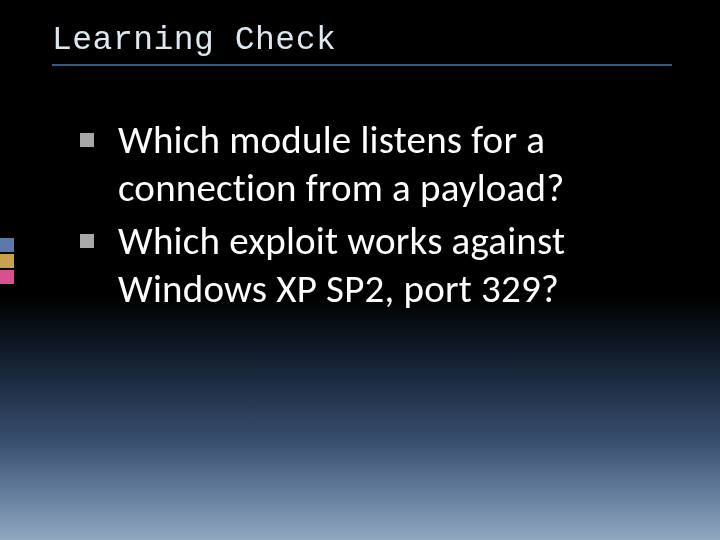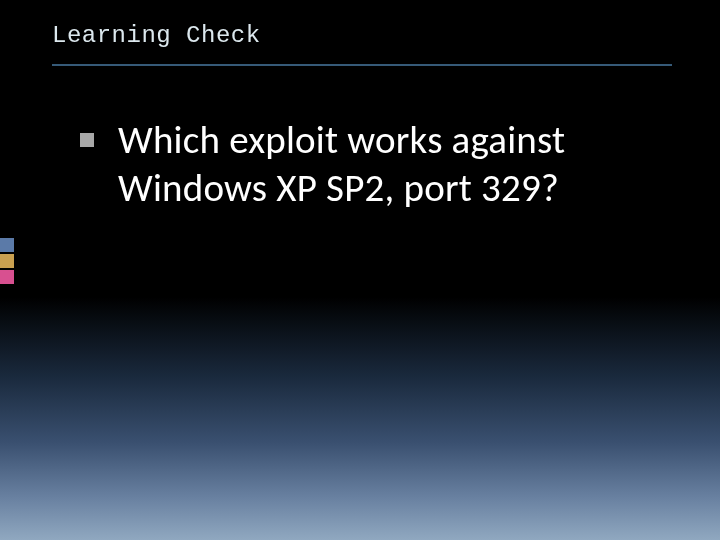--- a/index.html
+++ b/index.html
@@ -12,21 +12,21 @@
   .slide {
     width: 720px;
     height: 540px;
     background: linear-gradient(to bottom, #000000 0%, #000000 55%, #1a2a3e 70%, #3a5070 82%, #6880a0 92%, #90a8c0 100%);
     position: relative;
     box-sizing: border-box;
   }
   .title {
     font-family: "Consolas", "Courier New", monospace;
     color: #dce8ee;
-    font-size: 24px;
+    font-size: 33px;
     font-weight: 300;
     position: absolute;
     top: 22px;
     left: 52px;
     letter-spacing: 0.5px;
   }
   .underline {
     position: absolute;
     top: 64px;
     left: 52px;
@@ -79,20 +79,24 @@
 <body>
 
 <div class="slide">
 
   <div class="title">Learning Check</div>
   <div class="underline"></div>
 
   <div class="content">
     <div class="bullet-item">
       <div class="bullet-marker"></div>
+      <span>Which module listens for a connection from a payload?</span>
+    </div>
+    <div class="bullet-item">
+      <div class="bullet-marker"></div>
       <span>Which exploit works against Windows XP SP2, port 329?</span>
     </div>
   </div>
 
   <div class="accent-bars">
     <div class="bar blue"></div>
     <div class="bar yellow"></div>
     <div class="bar pink"></div>
   </div>
 

